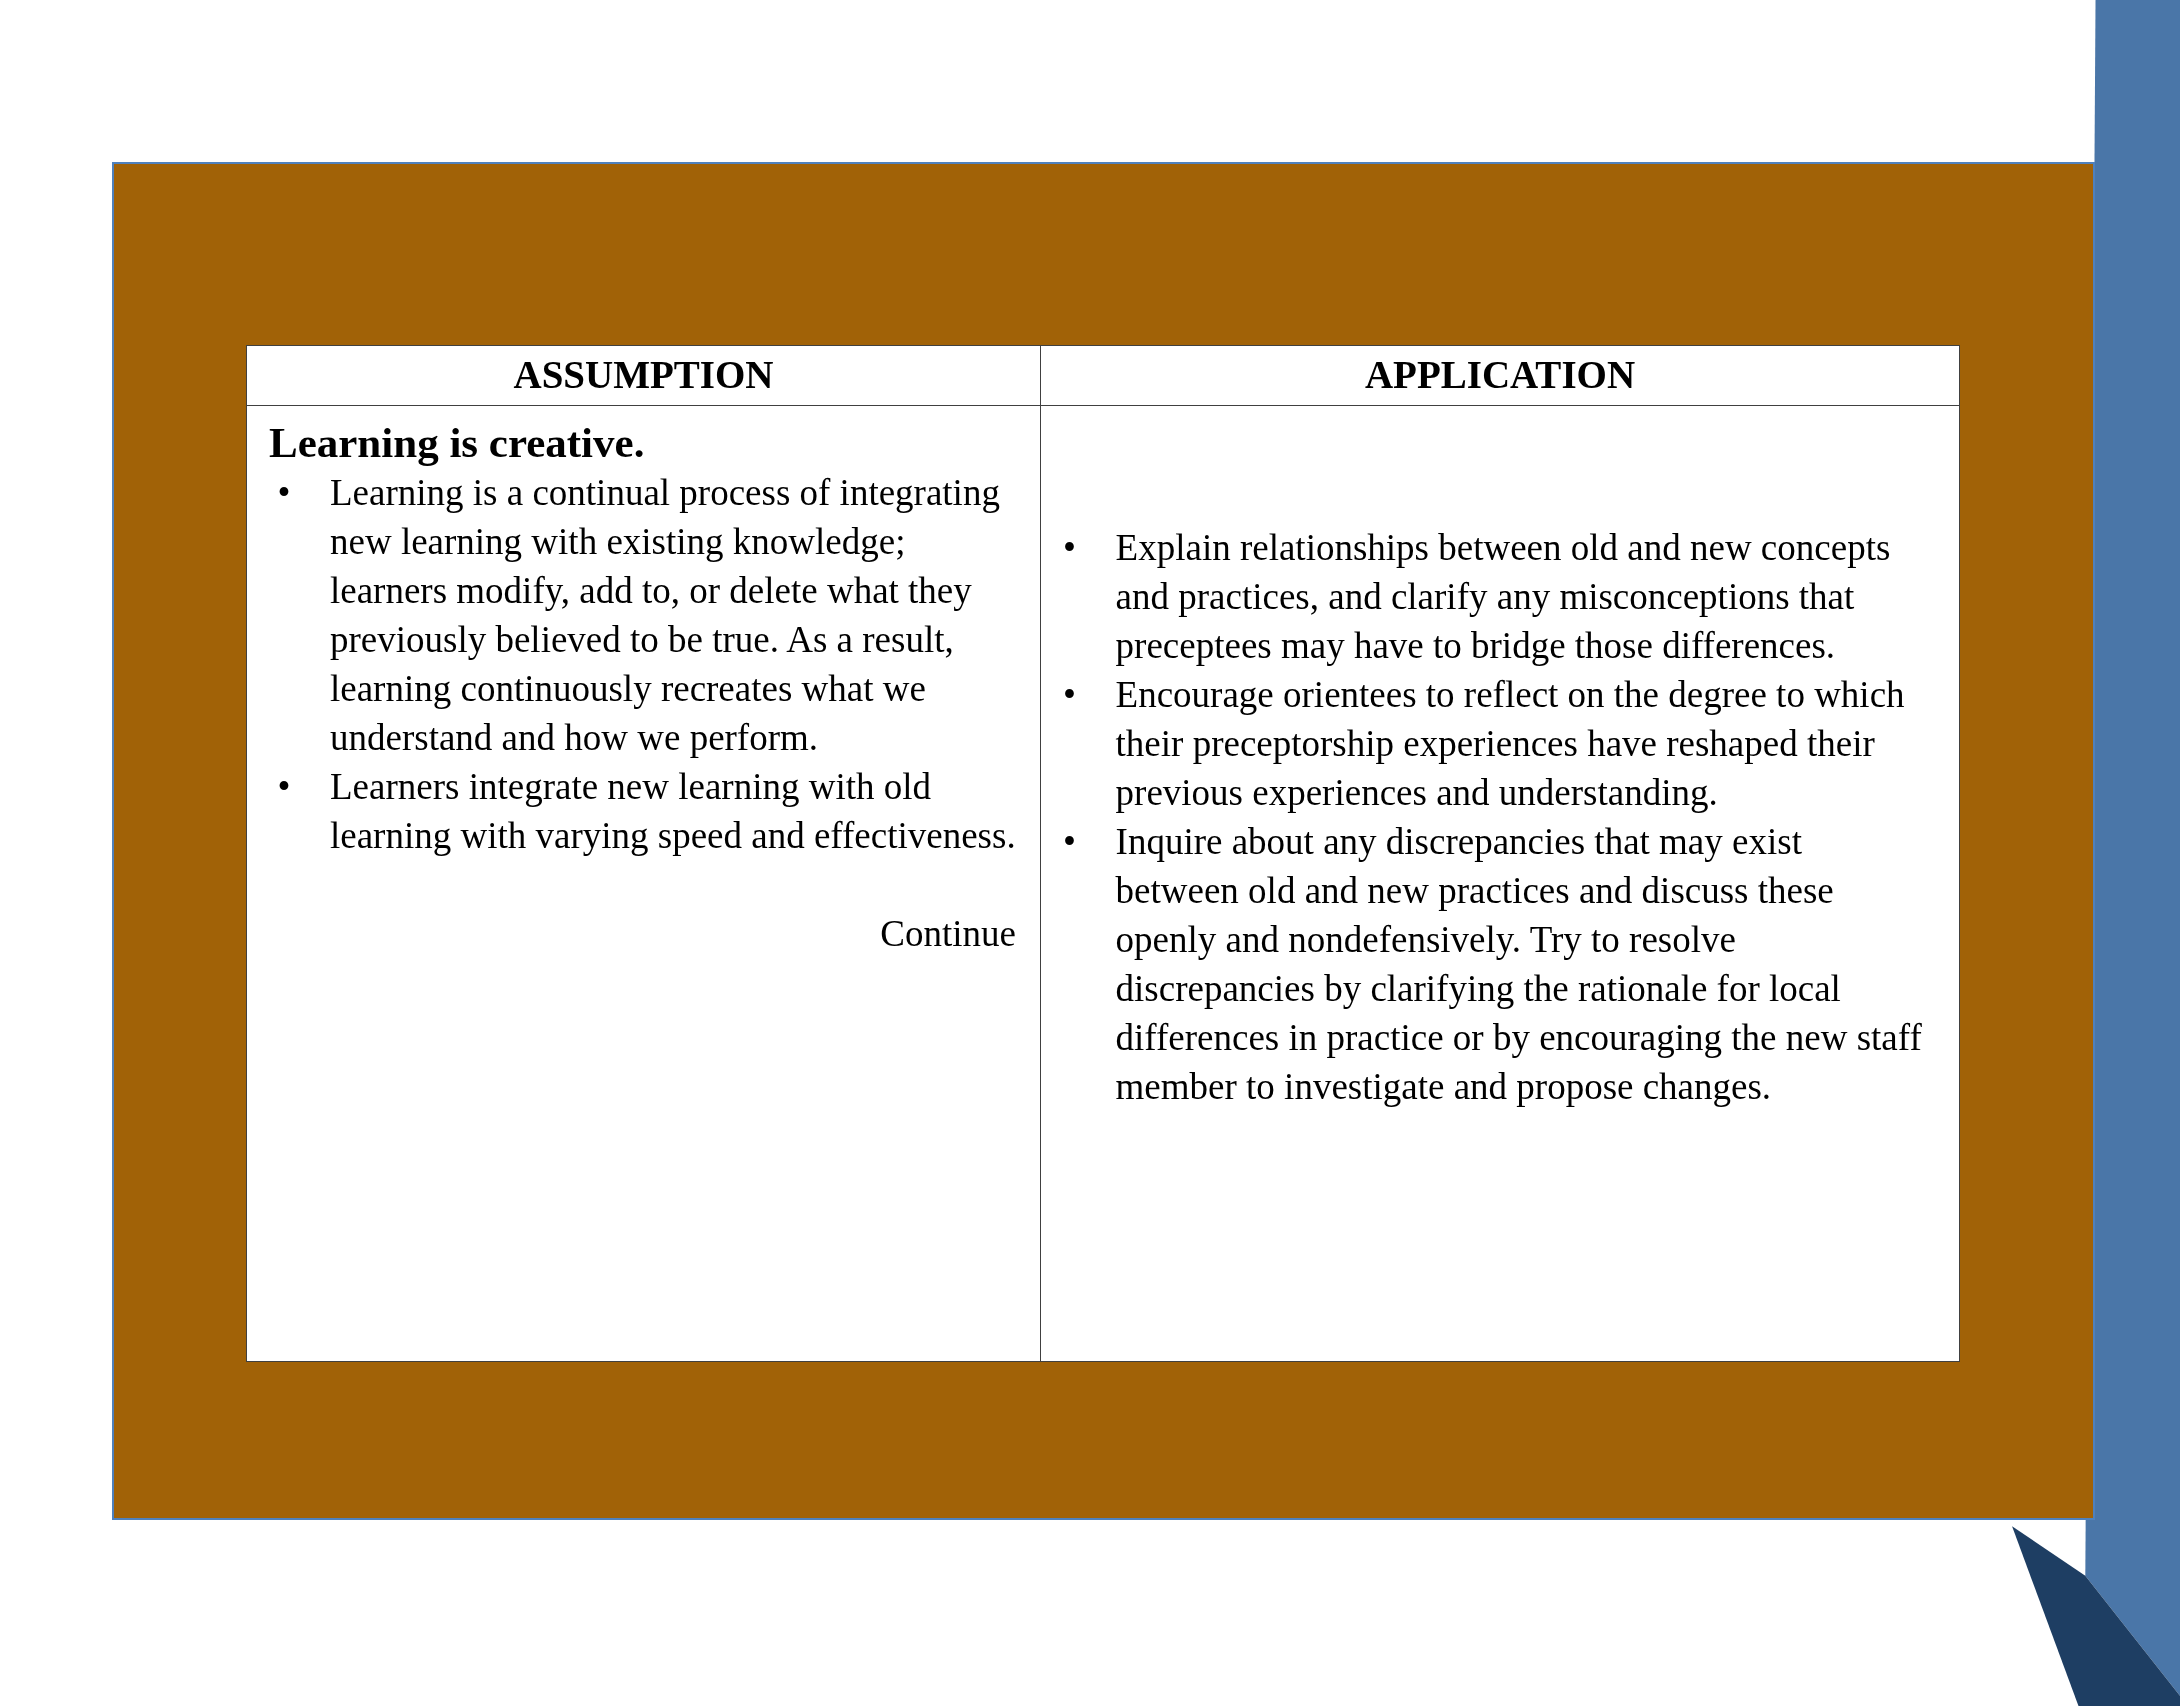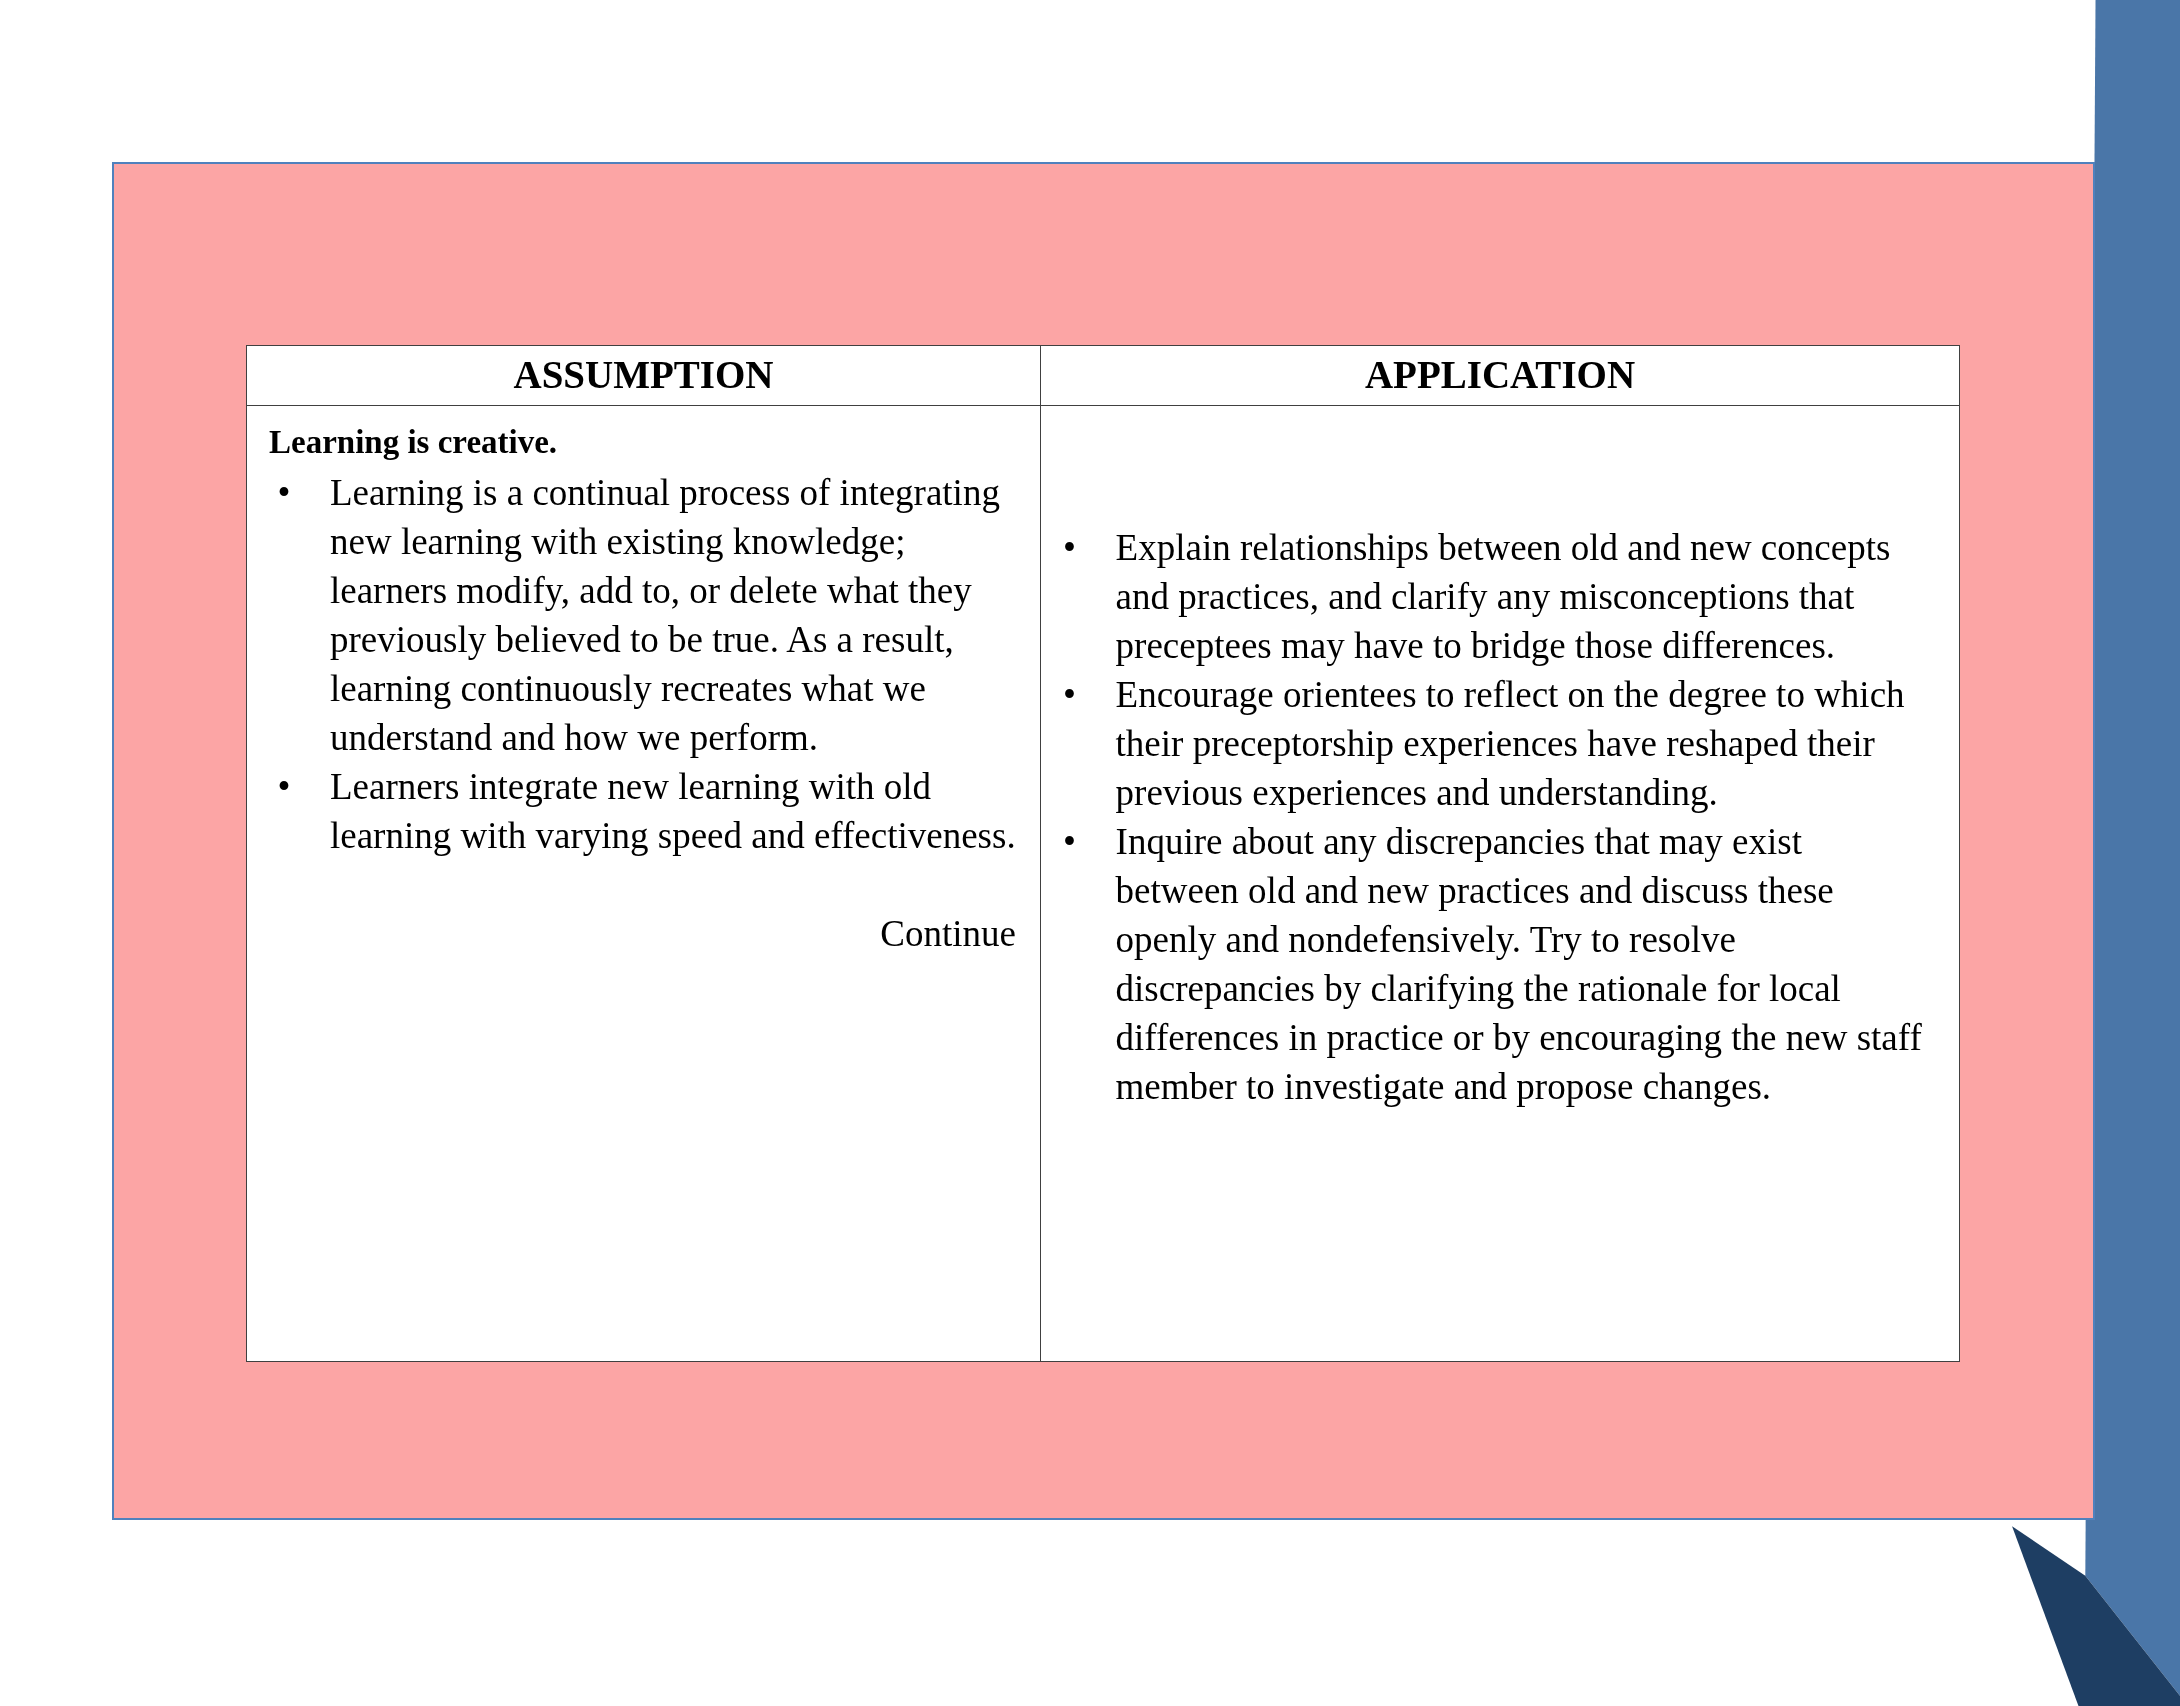--- a/index.html
+++ b/index.html
@@ -17,21 +17,21 @@
   }
   .ribbon-layer {
     position: absolute;
     left: 0; top: 0;
     width: 2181px; height: 1706px;
   }
   .page {
     position: absolute;
     left: 112px; top: 162px;
     width: 1983px; height: 1358px;
-    background: #fca5a5;
+    background: #a16207;
     border: 2.6px solid #4f81bd;
   }
   .doc-table {
     position: absolute;
     left: 132px; top: 181px;
     width: 1714px;
     border: 1.7px solid #404040;
     background: #ffffff;
   }
   .header-row {
@@ -62,21 +62,21 @@
     width: 794px;
     border-right: 1.7px solid #404040;
     padding: 10.2px 24px 17px 22px;
   }
   .body-cell.col-application {
     flex: 1;
     padding: 10.2px 25.6px 17px 13.6px;
   }
   .cell-title {
     font-weight: bold;
-    font-size: 33px;
+    font-size: 43px;
     line-height: 51px;
   }
   ul.bullet-list {
     list-style: none;
     margin: 0; padding: 0;
   }
   .col-assumption ul.bullet-list { }
   .col-application ul.bullet-list { margin-top: 106px; }
   li.bullet-item {
     position: relative;

